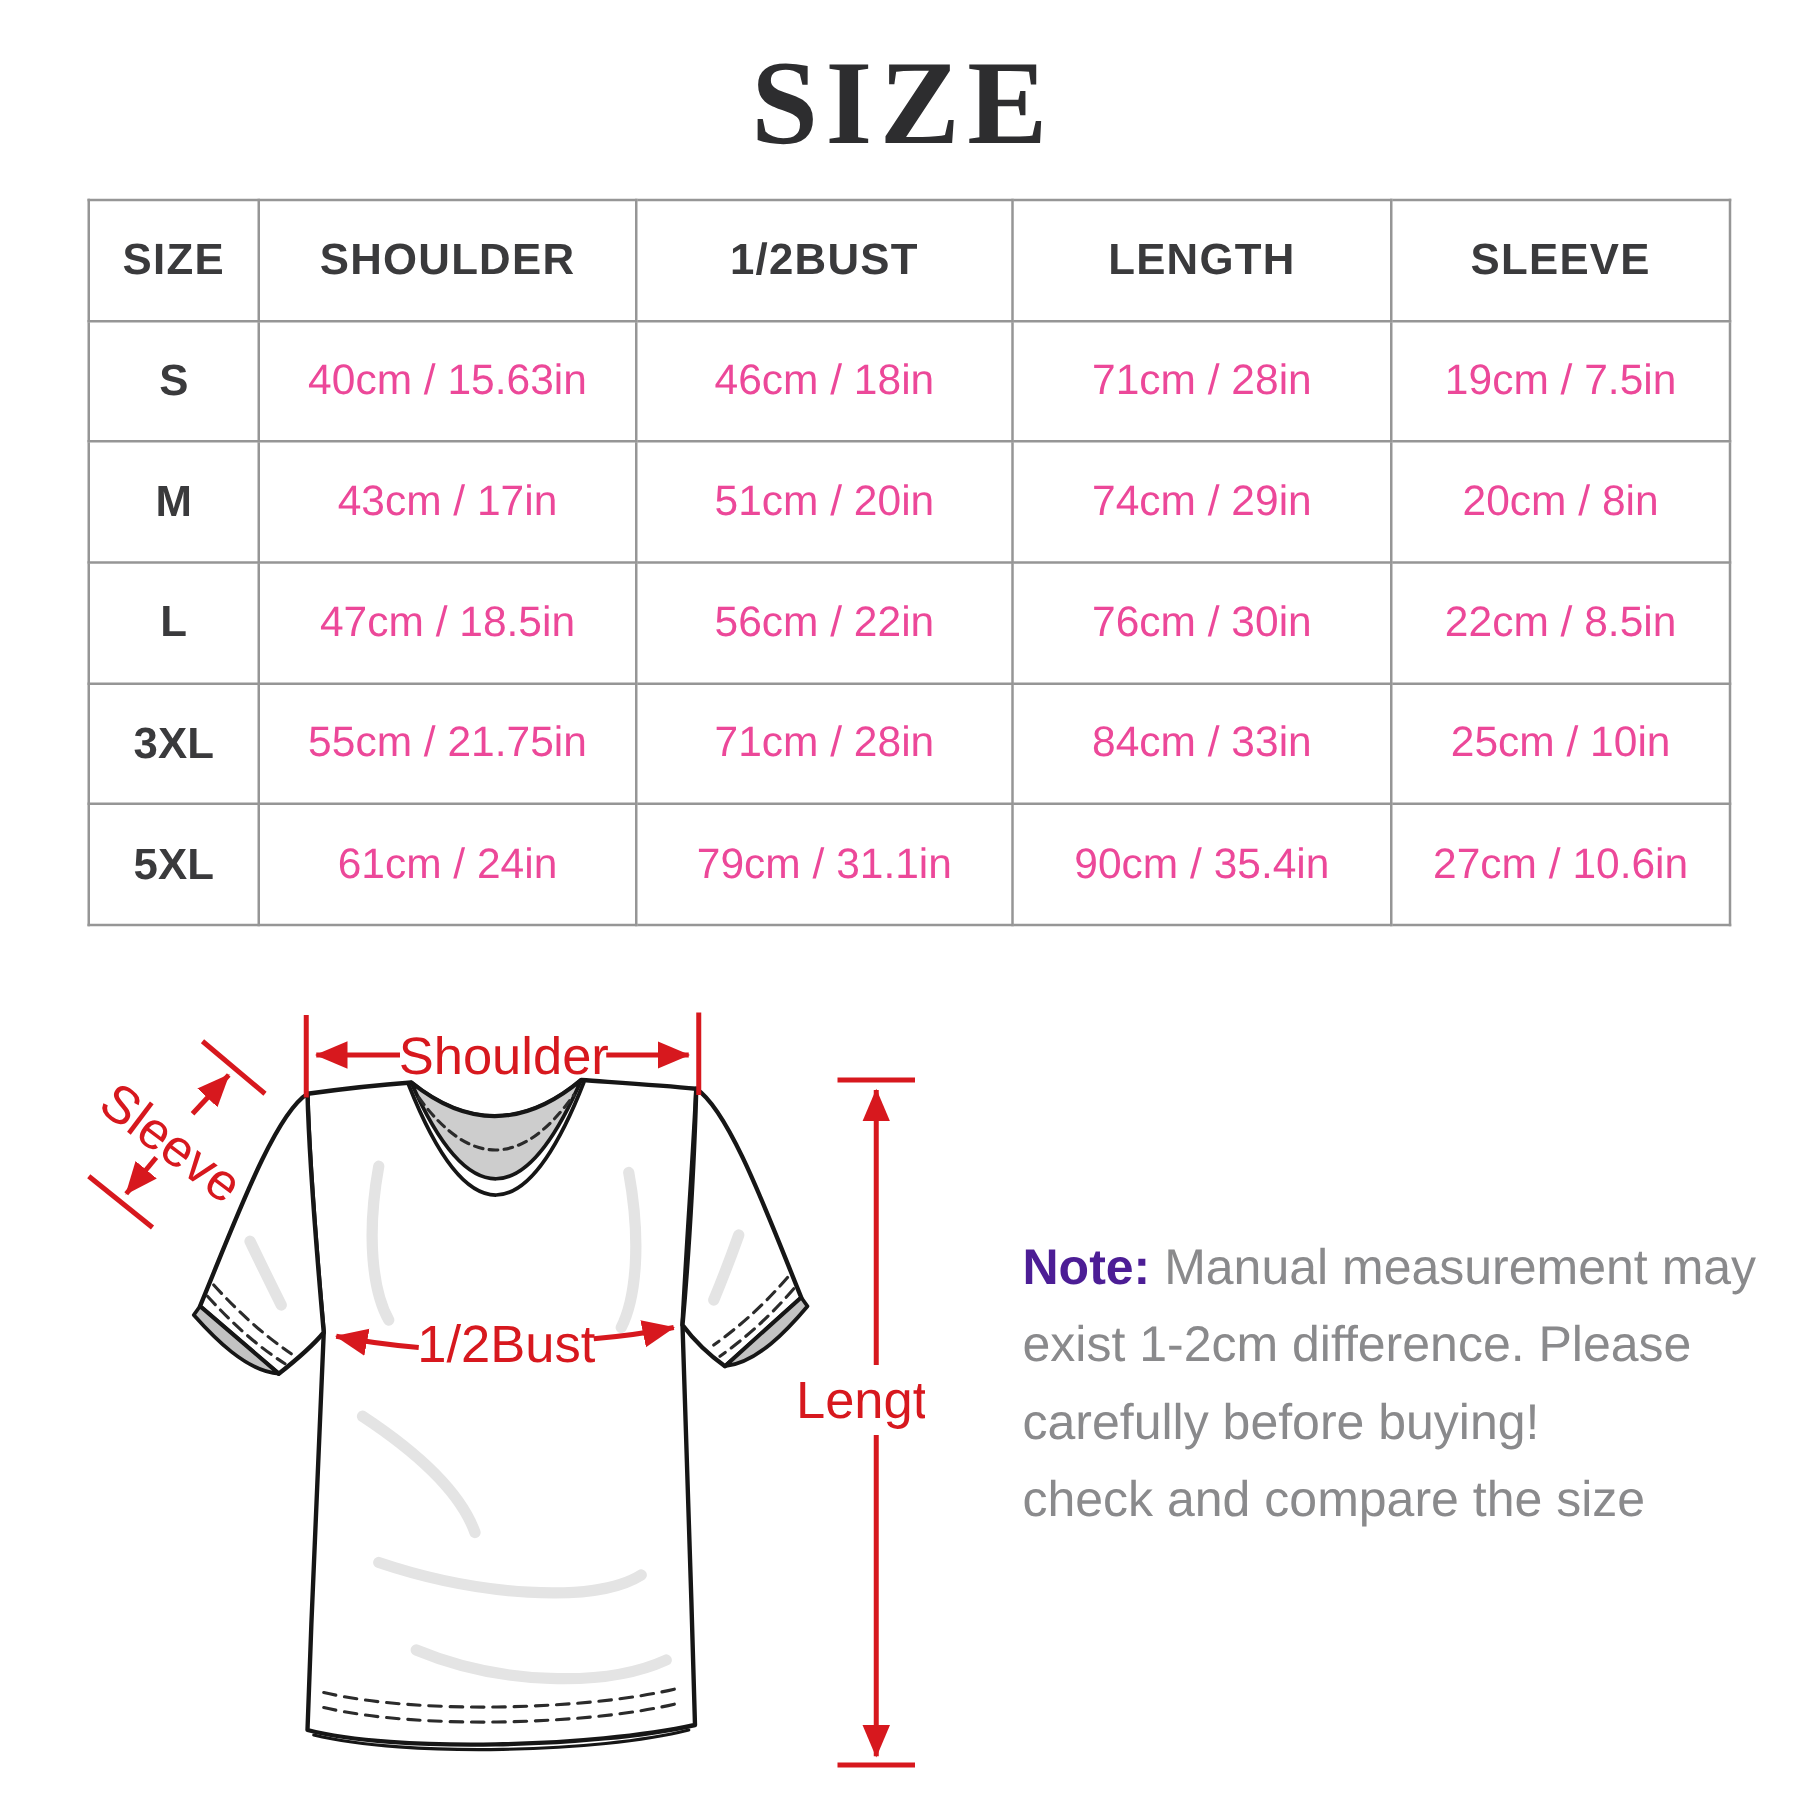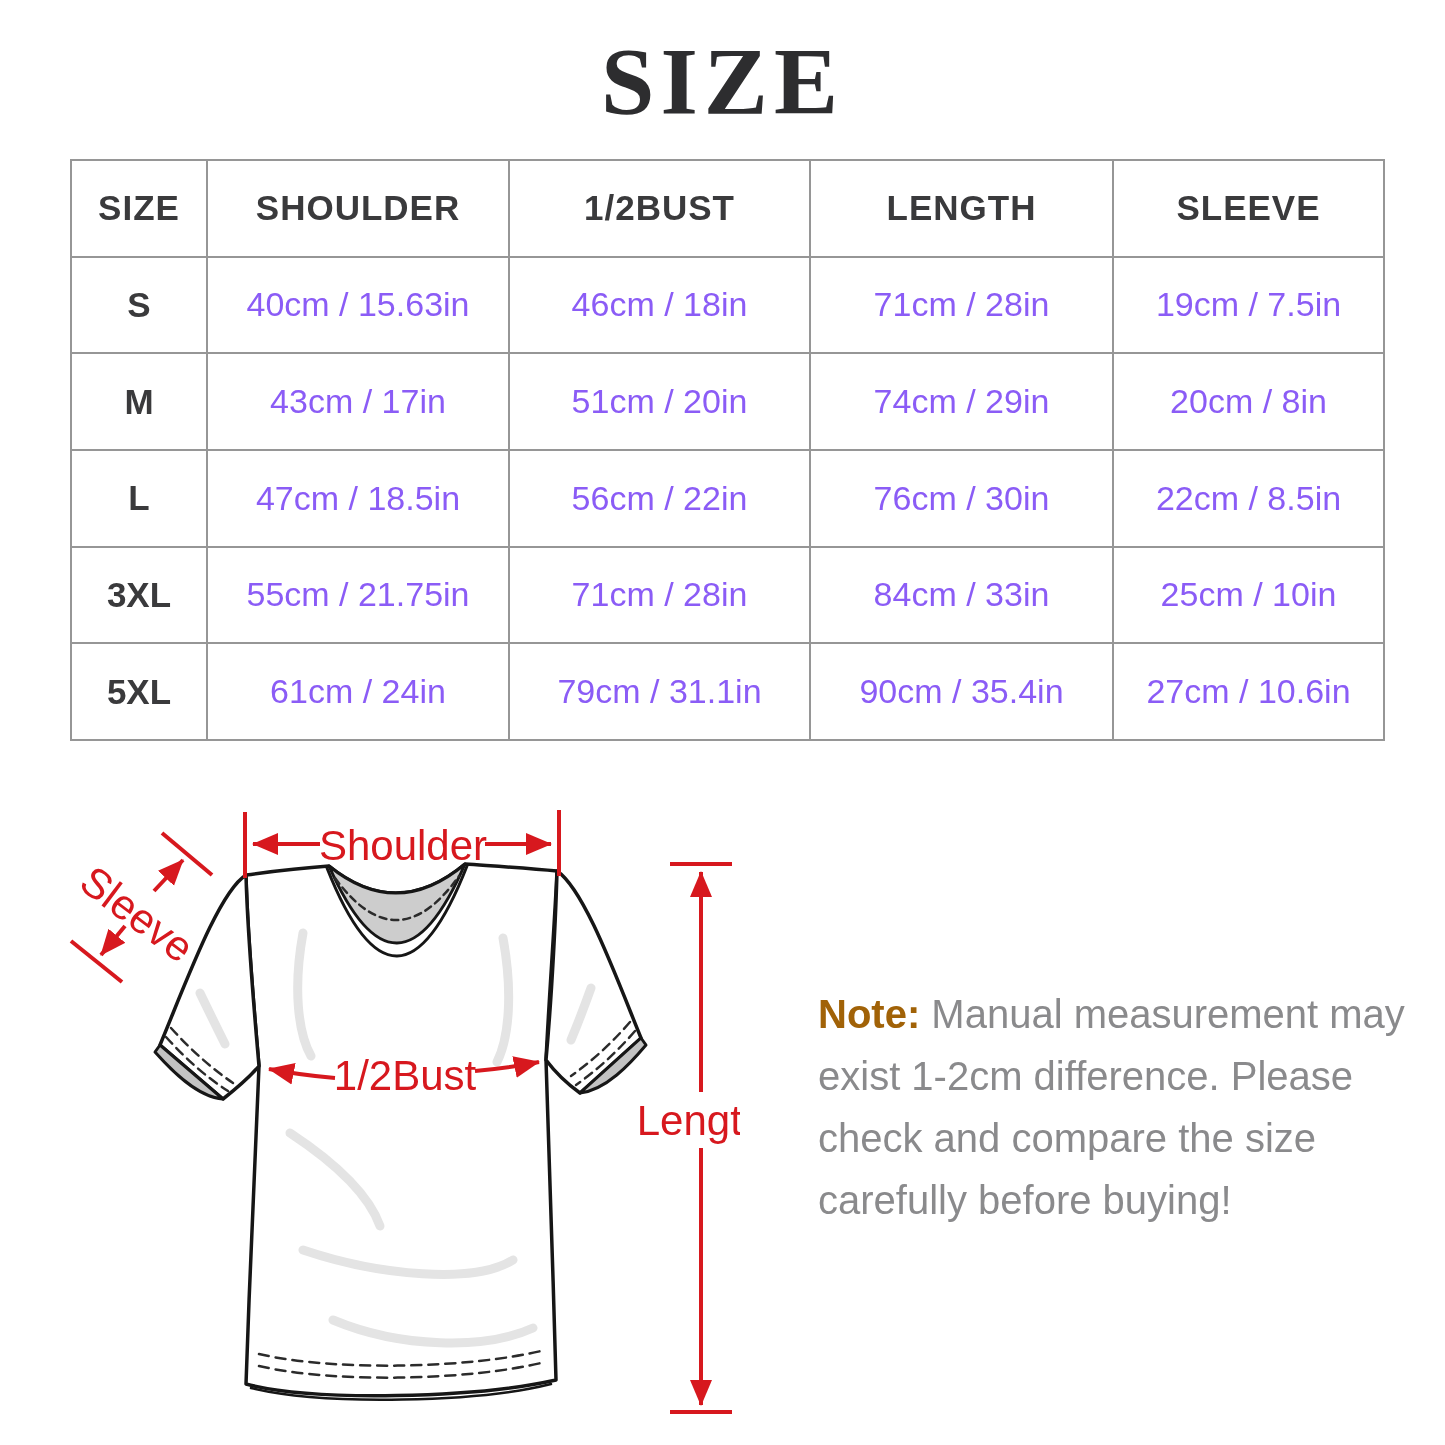--- a/index.html
+++ b/index.html
@@ -30,39 +30,39 @@
   .size-table th,.size-table td{
     border:2px solid #969696;
     text-align:center;
     vertical-align:middle;
     padding:0;
   }
   .size-table th{
     font-size:35px;font-weight:700;color:#3a3a3c;letter-spacing:1px;
   }
   .size-table td{
-    font-size:34px;color:#8b5cf6;font-weight:400;
+    font-size:34px;color:#ec4899;font-weight:400;
   }
   .size-table td.sz{
     font-size:35px;font-weight:700;color:#3a3a3c;
   }
   
   .diagram{position:absolute;left:35px;top:798px;width:705px;height:630px;}
   .diagram text{
     font-family:"Liberation Sans", sans-serif;
     font-size:42px;
     fill:#d7181e;
   }
   
   .note{
     position:absolute;left:818px;top:983px;width:560px;
     font-size:40px;line-height:62px;color:#8a8a8c;
   }
   .note p{margin:0;white-space:nowrap;}
-  .note b{font-weight:700;color:#a16207;}
+  .note b{font-weight:700;color:#4c1d95;}
 </style>
 </head>
 <body>
 
 <div class="canvas">
 
   <div class="page-title">SIZE</div>
 
   <table class="size-table">
     <colgroup>
@@ -197,17 +197,17 @@
         <line x1="666" y1="294" x2="666" y2="74" marker-end="url(#ah)"></line>
         <line x1="666" y1="350" x2="666" y2="607" marker-end="url(#ah)"></line>
         <text x="666" y="322" text-anchor="middle" dominant-baseline="central" stroke="none">Length</text>
       </g>
     </g>
   </svg>
 
   <div class="note">
     <p><b>Note:</b><span> Manual measurement may</span></p>
     <p>exist 1-2cm difference. Please</p>
+    <p>carefully before buying!</p>
     <p>check and compare the size</p>
-    <p>carefully before buying!</p>
   </div>
 
 </div>
 
 </body></html>

